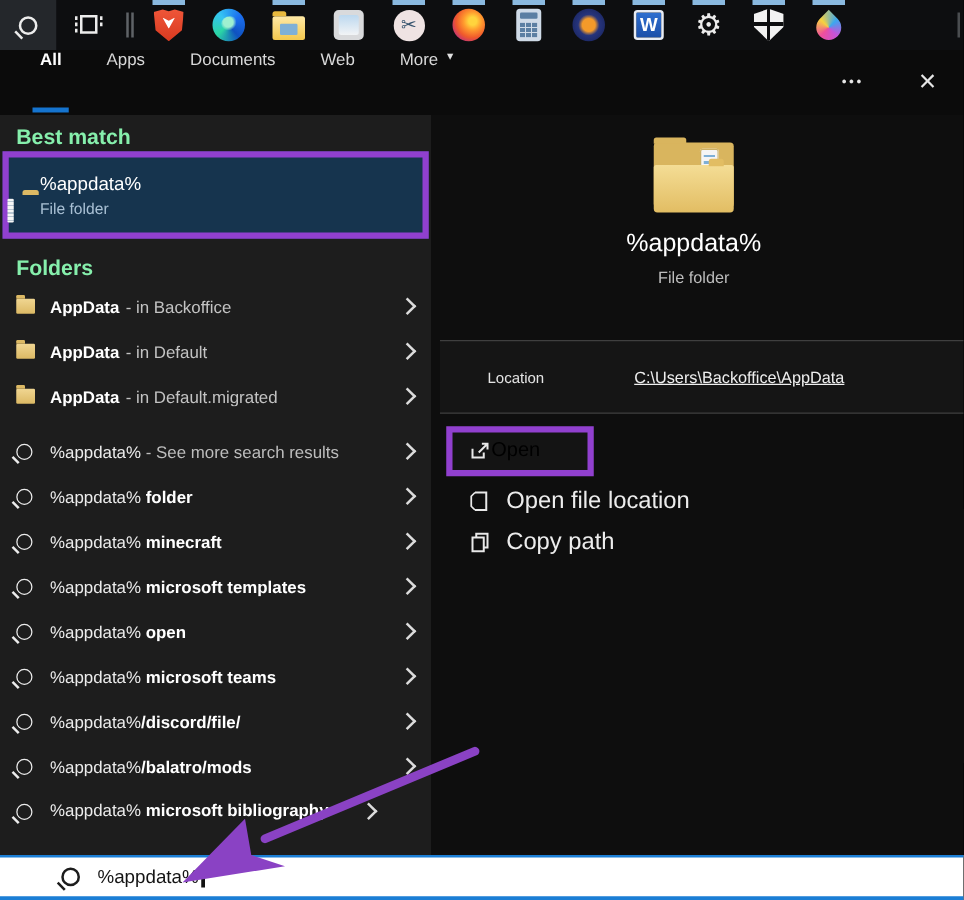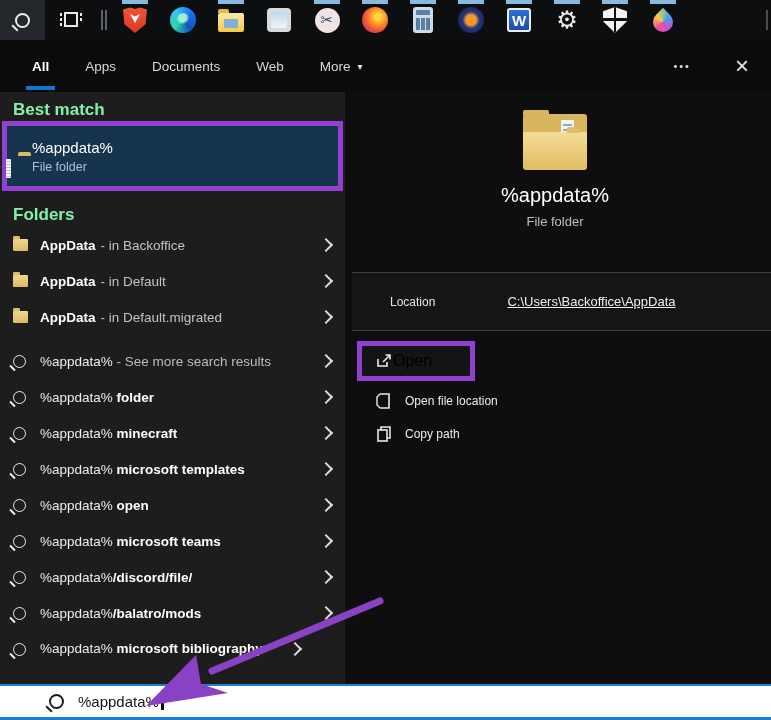--- a/index.html
+++ b/index.html
@@ -58,21 +58,21 @@
   .ic-shield{width:24px;height:26px;background:
             linear-gradient(to right,transparent 0 45%,#0d0e10 45% 55%,transparent 55%),
             linear-gradient(to bottom,transparent 0 42%,#0d0e10 42% 52%,transparent 52%),#f2f2f2;
             clip-path:polygon(50% 0,100% 16%,100% 55%,50% 100%,0 55%,0 16%);}
   .ic-drop{width:20px;height:20px;border-radius:50% 0 50% 50%;transform:rotate(-45deg);margin-top:3px;
             background:conic-gradient(from 90deg,#3aa7f0,#c653d8,#ef4f9b,#f7d23e,#3aa7f0);}
   .ic-taskview{width:24px;height:22px;}
 
   
   .tabrow{position:absolute;top:40px;left:0;width:771px;height:52px;background:#0b0b0b;display:flex;align-items:center;padding:0 0 0 14px;box-sizing:border-box;}
-  .tab{position:relative;height:100%;display:flex;align-items:center;padding:0 18px;color:#d8d8d8;font-size:13.5px;cursor:default;}
+  .tab{position:relative;height:100%;display:flex;padding:0 18px;color:#d8d8d8;font-size:13.5px;cursor:default;}
   .tab.active{color:#fff;font-weight:bold;}
   .tab.active::after{content:"";position:absolute;left:12px;right:12px;bottom:2px;height:4px;background:#1574cf;}
   .tab .dd{margin-left:7px;font-size:10px;color:#e0e0e0;}
   .tabspacer{flex:1;}
   .tab-dots{color:#e6e6e6;font-size:11px;letter-spacing:2px;padding:0 22px;}
   .tab-close{color:#e6e6e6;font-size:24px;font-weight:300;padding:0 22px;line-height:1;}
 
   
   .main{position:absolute;top:92px;left:0;width:771px;height:592px;}
   .leftpanel{position:absolute;left:0;top:0;width:345px;height:592px;background:#1d1d1d;overflow:hidden;}
@@ -124,21 +124,21 @@
   .locband{position:absolute;top:180px;left:7px;right:0;height:59px;background:#151515;
            border-top:1px solid #3f3f3f;border-bottom:1px solid #3f3f3f;display:flex;align-items:center;box-sizing:border-box;}
   .loc-label{margin-left:38px;color:#e4e4e4;font-size:12px;}
   .loc-link{margin-left:72px;color:#efefef;font-size:13px;text-decoration:underline;}
 
   .actions{position:absolute;top:249px;left:0;right:0;}
   .act-open-box{margin-left:12px;width:108px;height:30px;border:5px solid #9140cf;background:#141414;display:flex;align-items:center;}
   .act{height:32px;display:flex;align-items:center;}
   .act .aicn{margin-left:30px;width:18px;height:18px;flex:0 0 18px;}
   .act-open-box .aicn{margin-left:13px;}
-  .act .albl{margin-left:12px;color:#ececec;font-size:12px;}
+  .act .albl{margin-left:12px;color:#ececec;font-size:19px;}
   .act2{margin-top:4px;}
   .act3{margin-top:1px;}
   .aicn svg{display:block;}
 
   
   .searchbar{position:absolute;left:0;top:684px;width:771px;height:36px;background:#fff;
              border-top:2px solid #1b7ed5;border-bottom:3px solid #1b7ed5;box-sizing:border-box;
              display:flex;align-items:center;}
   .searchbar .mag{margin-left:49px;}
   .sb-text{margin-left:14px;color:#141414;font-size:15px;}

